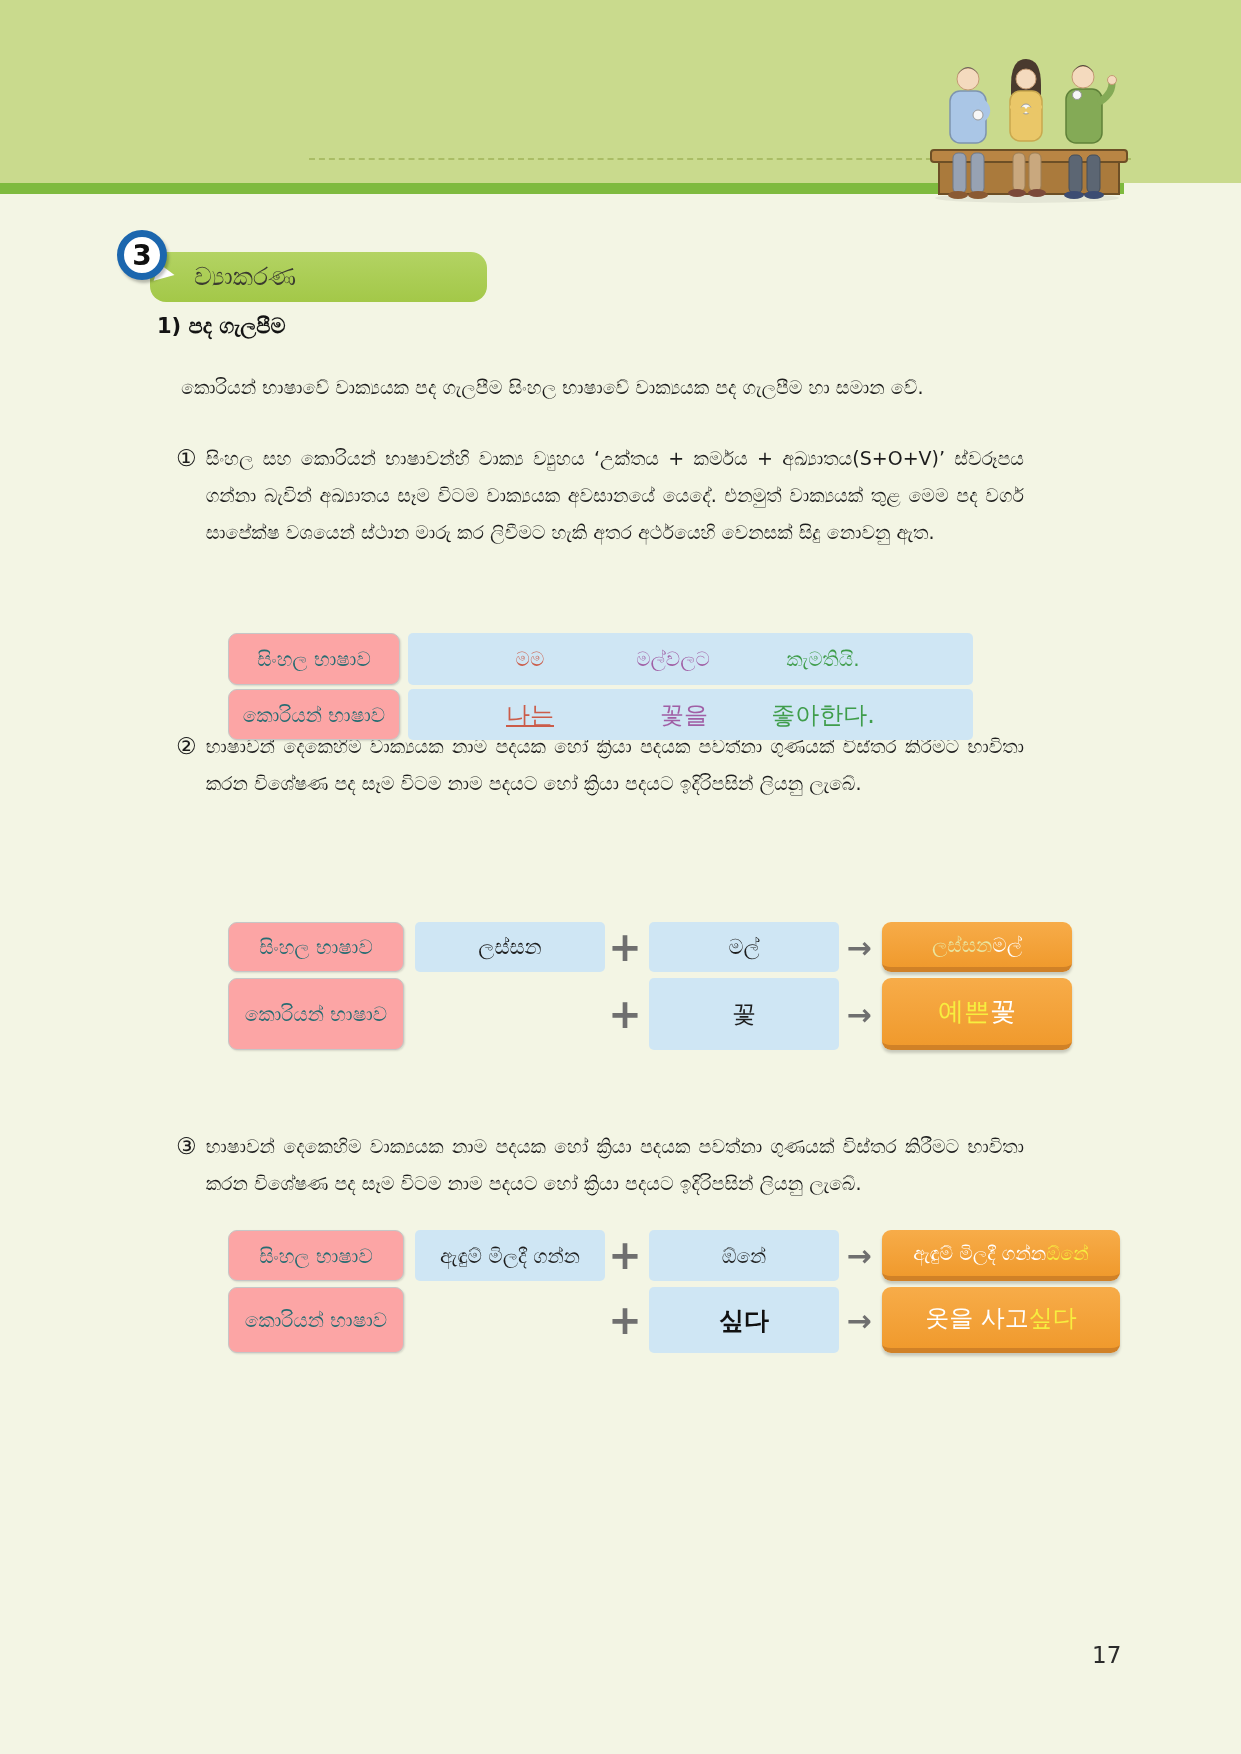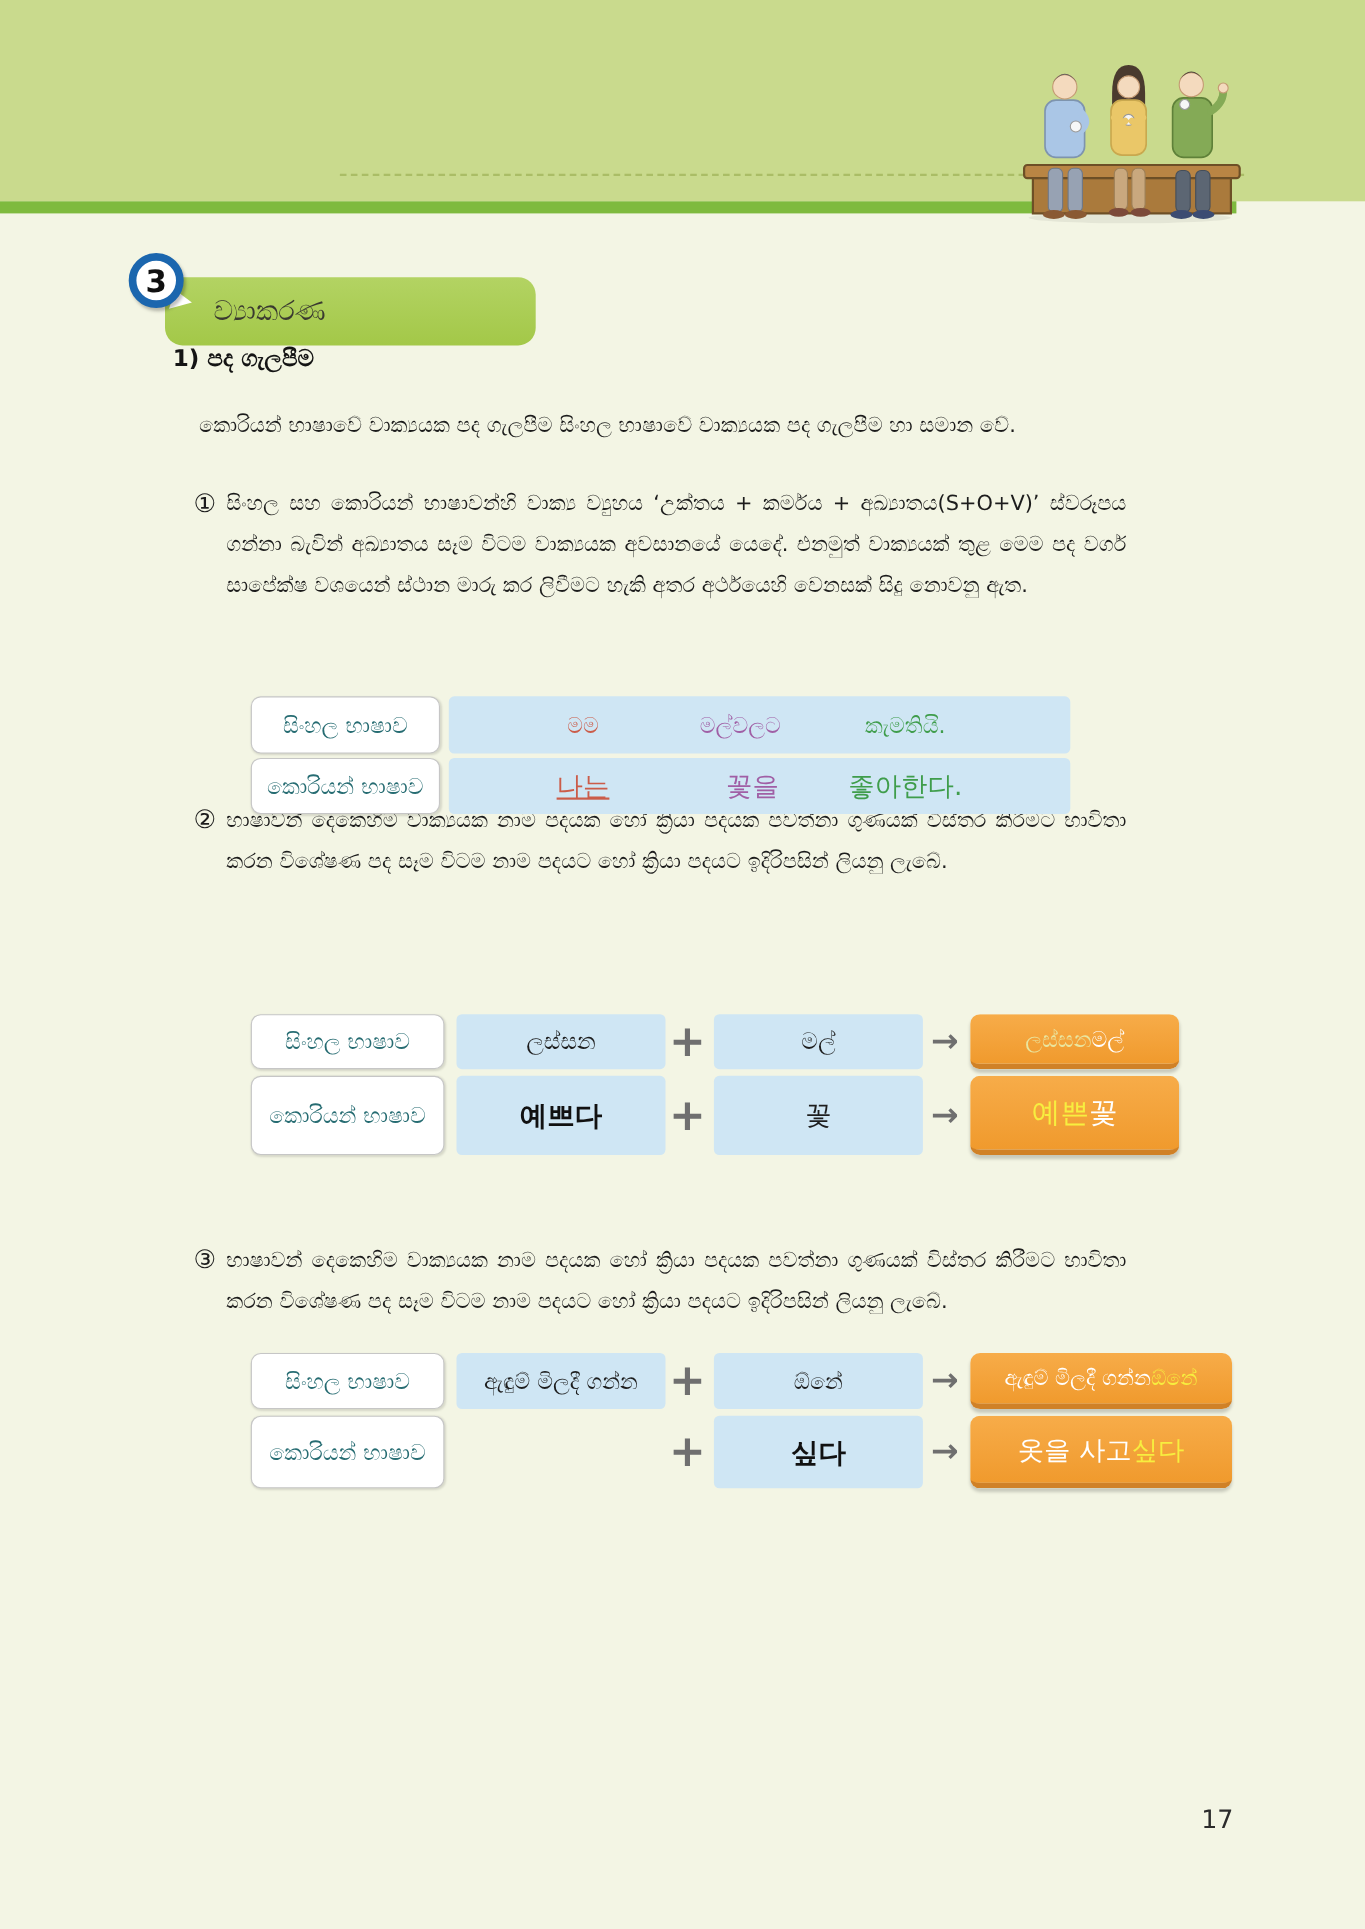--- a/index.html
+++ b/index.html
@@ -8,21 +8,21 @@
     position:relative; width:1241px; height:1754px; margin:0 auto;
     background:#f3f5e4; overflow:hidden;
   }
   
   .band { position:absolute; left:0; top:0; width:1241px; height:183px; background:#c9da8d; }
   .band-dash { position:absolute; left:309px; top:158px; width:822px; border-top:2px dashed #aabd66; }
   .bar { position:absolute; left:0; top:183px; width:1124px; height:11px; background:#7eba3e; }
   .illus { position:absolute; left:925px; top:55px; }
   
   .section-label {
-    position:absolute; left:150px; top:252px; width:337px; height:62px;
+    position:absolute; left:150px; top:252px; width:337px; height:50px;
     background:linear-gradient(#b3d363,#a3c848); border-radius:16px;
     display:flex; align-items:center; padding-left:44px;
     font-size:25px; color:#3a3a30; z-index:1;
   }
   .badge-tail {
     position:absolute; left:156px; top:266px; width:0; height:0; z-index:2;
     border-left:18px solid #ffffff; border-top:6px solid transparent; border-bottom:12px solid transparent;
     transform:rotate(18deg);
   }
   .badge-circle {
@@ -36,21 +36,21 @@
   .heading { position:absolute; left:157px; top:314px; font-size:21px; font-weight:bold; color:#141414; }
   .intro   { position:absolute; left:181px; top:374px; width:840px; font-size:19px; line-height:26px; color:#1c1c1c; }
   .item { position:absolute; display:flex; gap:9px; width:848px; font-size:19px; line-height:37px; color:#1c1c1c; }
   .item .marker { flex:0 0 auto; font-size:23px; line-height:37px; }
   .item .itext  { text-align:justify; }
   #item1 { left:176px; top:440px; }
   #item2 { left:176px; top:728px; }
   #item3 { left:176px; top:1128px; }
   
   .label-box {
-    position:absolute; background:#ffffff; border:1px solid #c6c6c6; border-radius:9px;
+    position:absolute; background:#fca5a5; border:1px solid #c6c6c6; border-radius:9px;
     display:flex; align-items:center; justify-content:center;
     font-size:20px; color:#266c72; white-space:nowrap;
     box-shadow:1px 1px 2px rgba(0,0,0,.12);
   }
   .blue-box {
     position:absolute; background:#cfe6f4; border-radius:5px;
     display:flex; align-items:center; justify-content:center; white-space:nowrap;
   }
   .orange-box {
     position:absolute; background:linear-gradient(#f7ac49,#f09a2d);
@@ -184,23 +184,20 @@
   </div>
   <span class="op-arrow" style="left:859px;top:947px;">→</span>
   <div class="orange-box" style="left:882px;top:922px;width:190px;height:50px;">
     <span class="res-s yellow-pale">ලස්සන </span>
     <span class="res-s white-part">මල්</span>
   </div>
 
   <div class="label-box" style="left:228px;top:978px;width:176px;height:72px;">
     <span>කොරියන් භාෂාව</span>
   </div>
-  <div class="blue-box" style="left:415px;top:978px;width:190px;height:72px;">
-    <span class="kor-bold">예쁘다</span>
-  </div>
   <span class="op-plus" style="left:625px;top:1014px;">+</span>
   <div class="blue-box" style="left:649px;top:978px;width:190px;height:72px;">
     <span class="kor-reg">꽃</span>
   </div>
   <span class="op-arrow" style="left:859px;top:1014px;">→</span>
   <div class="orange-box" style="left:882px;top:978px;width:190px;height:72px;">
     <span class="res-k yellow">예쁜 </span>
     <span class="res-k white-part">꽃</span>
   </div>
 

